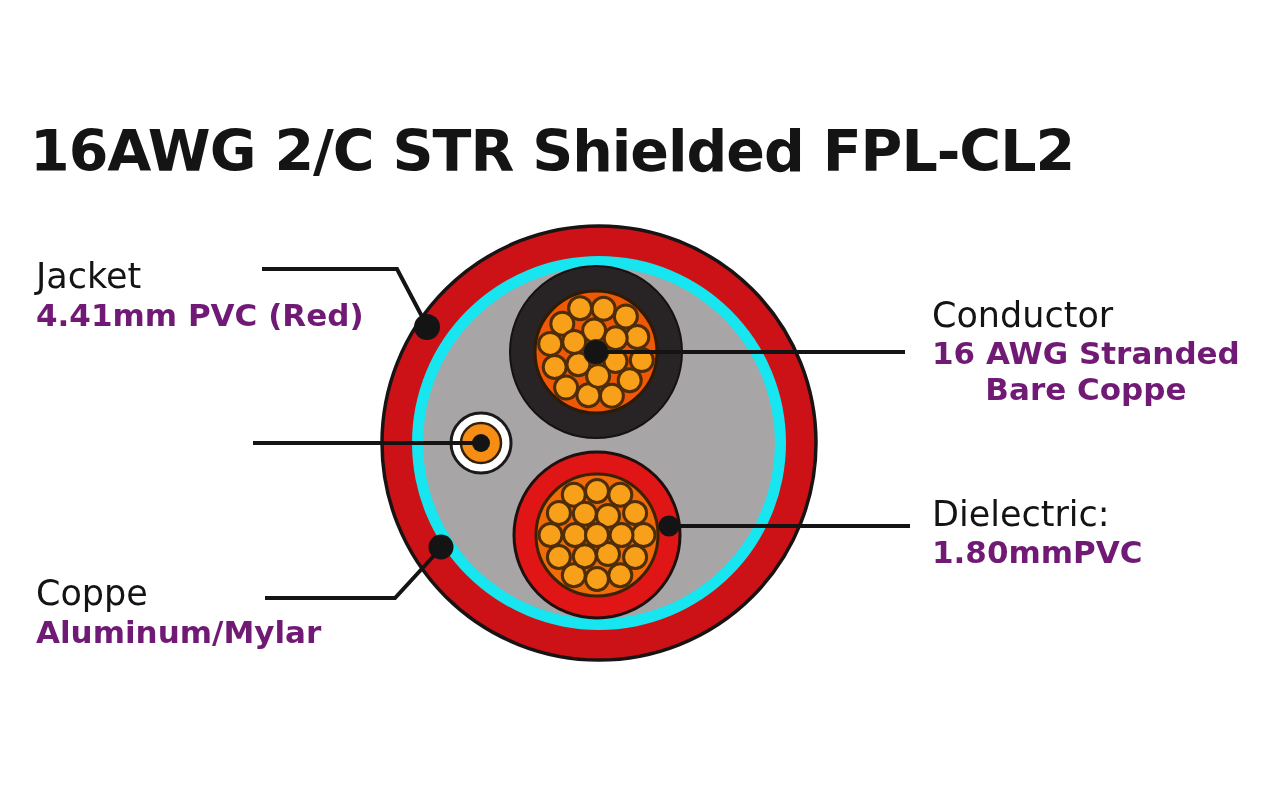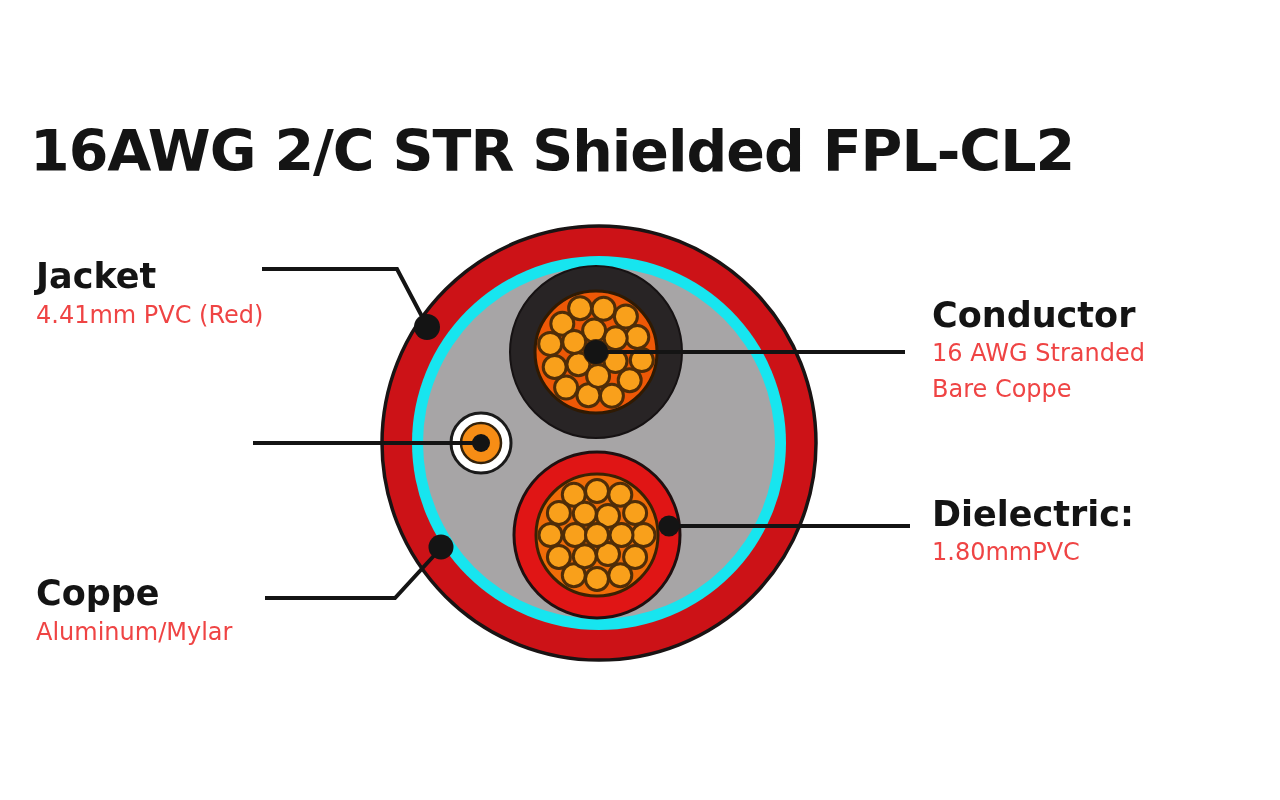--- a/index.html
+++ b/index.html
@@ -11,24 +11,24 @@
     position:relative;
     overflow:hidden;
   }
   .stage{position:absolute;left:0;top:0;width:1280px;height:639px;}
   .page-title{
     position:absolute;left:30px;top:120px;
     font-size:57px;font-weight:bold;letter-spacing:-1px;
     line-height:62px;color:#141414;white-space:nowrap;
   }
   .label-block{position:absolute;white-space:nowrap;}
-  .label-heading{font-weight:bold;font-size:35px;line-height:40px;color:#141414;}
-  .label-line{font-size:24px;line-height:38px;color:#ef4444;}
+  .label-heading{font-weight:normal;font-size:35px;line-height:40px;color:#141414;}
+  .label-line{font-size:31px;line-height:38px;color:#701a75;font-weight:bold;}
   .label-block.drain .label-line{line-height:45px;}
-  .label-block.right .label-line{line-height:36px;}
+  .label-block.right .label-line{line-height:36px;text-align:center;}
   svg{position:absolute;left:0;top:0;}
 </style>
 </head>
 <body>
 
 <div class="stage">
 
   <svg width="1280" height="800" viewBox="0 0 1280 800">
 
     <circle cx="599" cy="443" r="217" stroke="#191414" stroke-width="3.5" fill="#cc1217"></circle>

